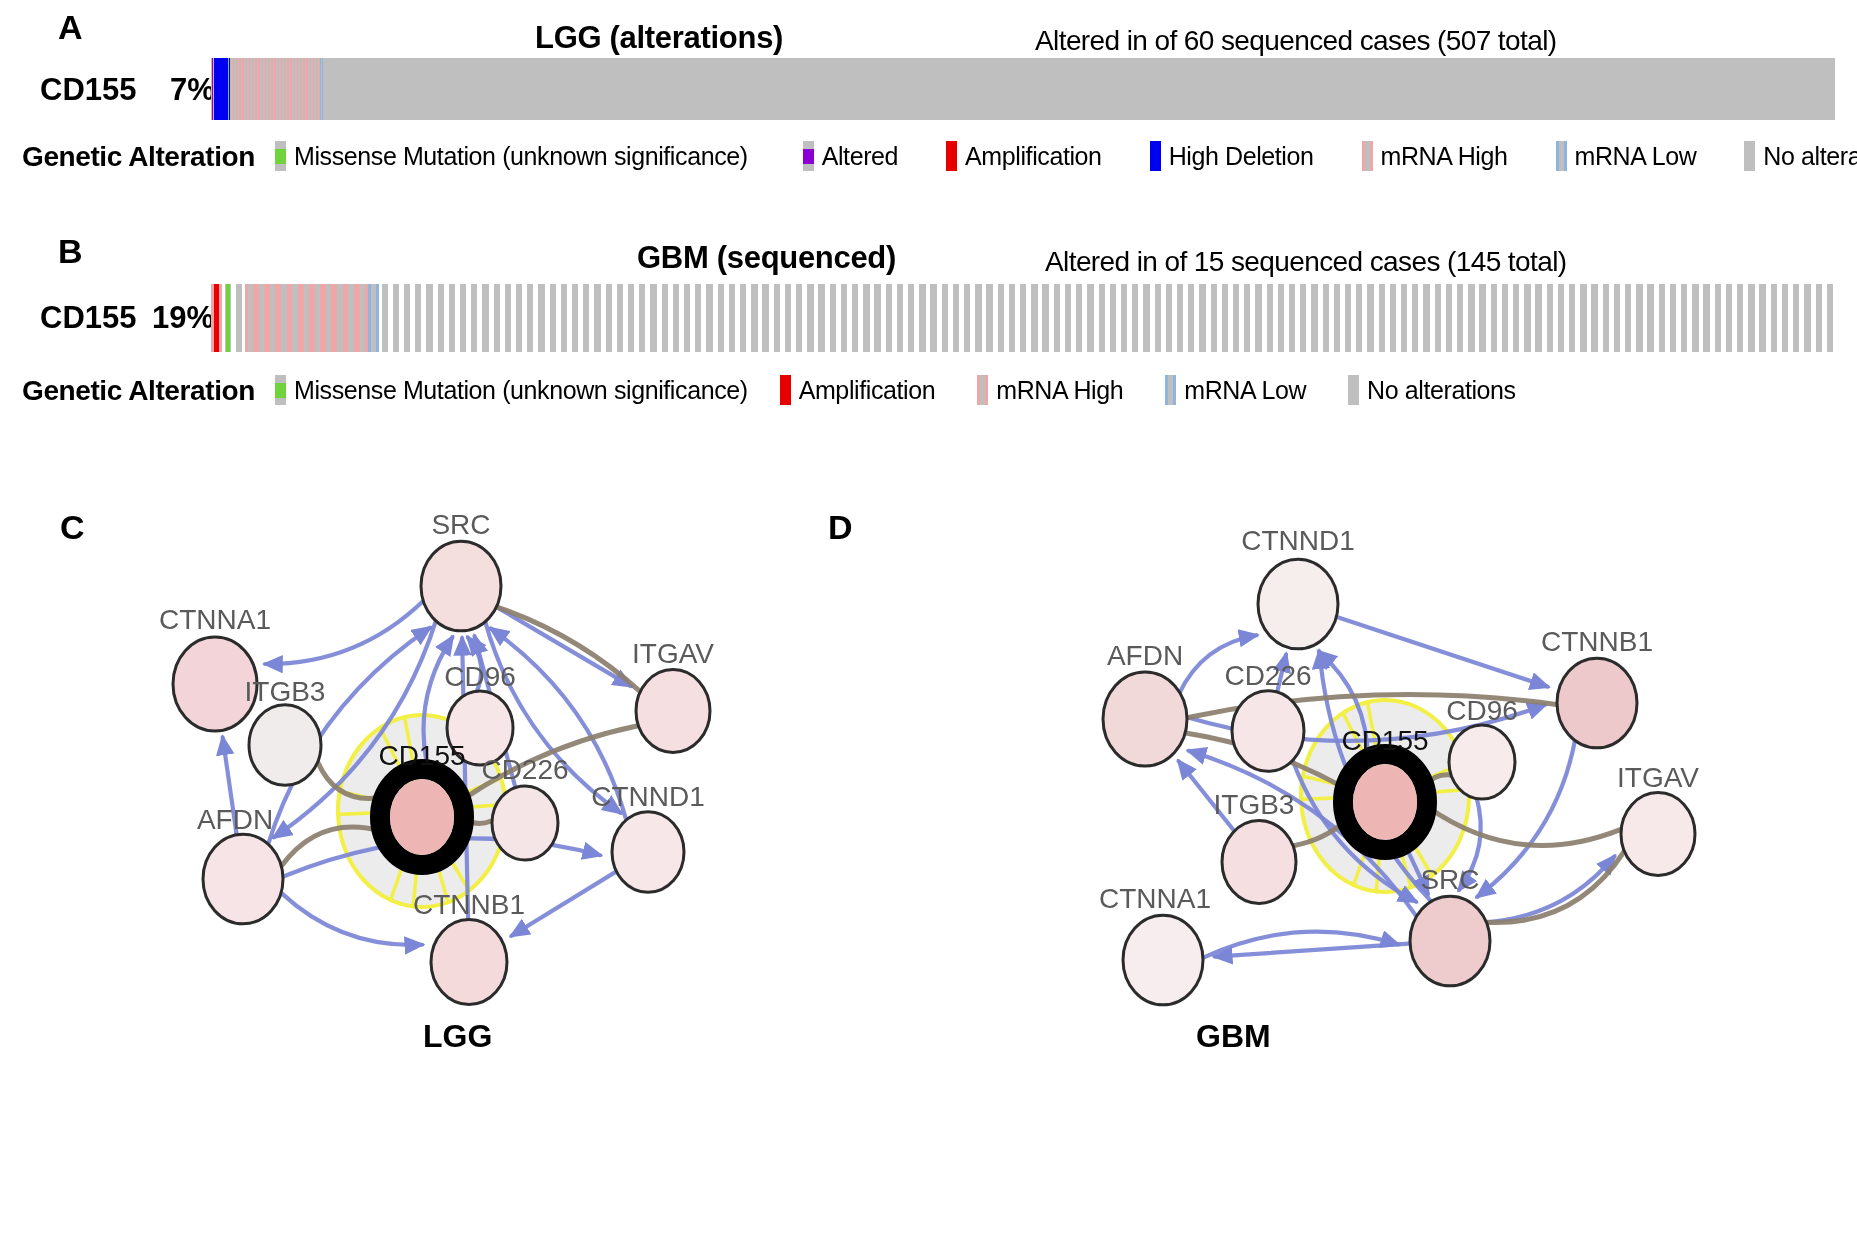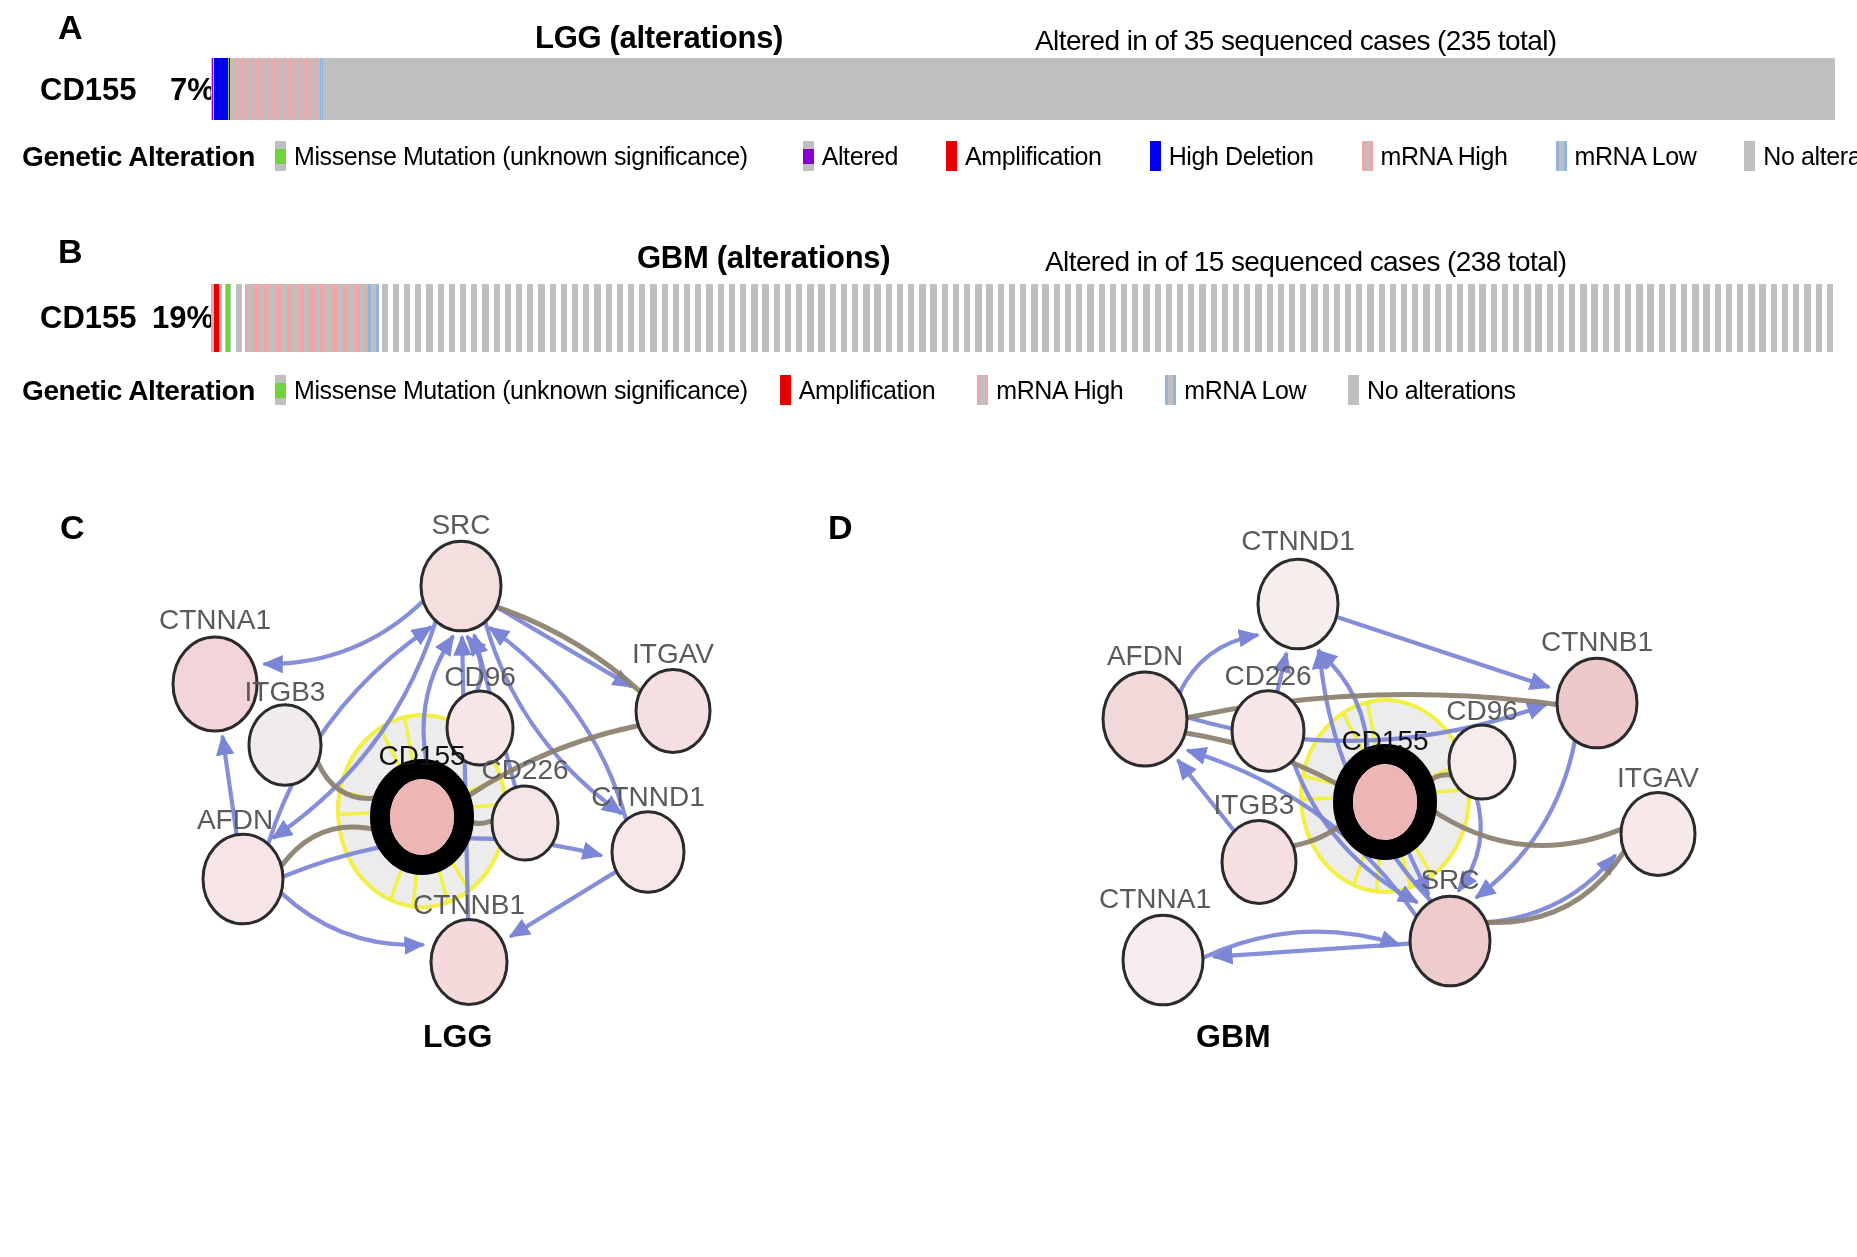--- a/index.html
+++ b/index.html
@@ -130,21 +130,21 @@
     fill: #111111;
   }
 </style>
 </head>
 <body>
 
 <div class="panel-letter" style="left:58px; top:8px;">A</div>
 
 <div class="panel-title" style="left:535px; top:20px;">LGG  (alterations)</div>
 
-<div class="altered-text" style="left:1035px; top:25px;">Altered in of 35 sequenced cases (235 total)</div>
+<div class="altered-text" style="left:1035px; top:25px;">Altered in of 60 sequenced cases (507 total)</div>
 
 <div class="gene-label" style="left:40px; top:72px;">CD155</div>
 
 <div class="pct-label" style="left:170px; top:72px;">7%</div>
 
 <div class="track" id="track-a" style="left:211px; top:58px; width:1625px; height:62px;">
     <div class="cell">
       <div class="bg" style="background: rgb(240, 166, 166);">
         <div style="position: absolute; background: rgb(191, 191, 191); inset: 0px 22%;"></div>
       </div>
@@ -1775,23 +1775,23 @@
     <div class="legend-item" style="margin-left: 48px;">
       <div class="legend-swatch">
         <div class="sw-bg" style="background: rgb(191, 191, 191);"></div>
       </div>
       <span class="legend-text">No alterations</span>
     </div>
   </div>
 
 <div class="panel-letter" style="left:58px; top:232px;">B</div>
 
-<div class="panel-title" style="left:637px; top:240px;">GBM (alterations)</div>
+<div class="panel-title" style="left:637px; top:240px;">GBM (sequenced)</div>
 
-<div class="altered-text" style="left:1045px; top:246px;">Altered in of 15 sequenced cases (238 total)</div>
+<div class="altered-text" style="left:1045px; top:246px;">Altered in of 15 sequenced cases (145 total)</div>
 
 <div class="gene-label" style="left:40px; top:300px;">CD155</div>
 
 <div class="pct-label" style="left:152px; top:300px;">19%</div>
 
 <div class="track" id="track-b" style="left:211px; top:284px; width:1625px; height:68px;">
     <div class="cell">
       <div class="bg" style="background: rgb(240, 166, 166);">
         <div style="position: absolute; background: rgb(191, 191, 191); inset: 0px 26%;"></div>
       </div>

